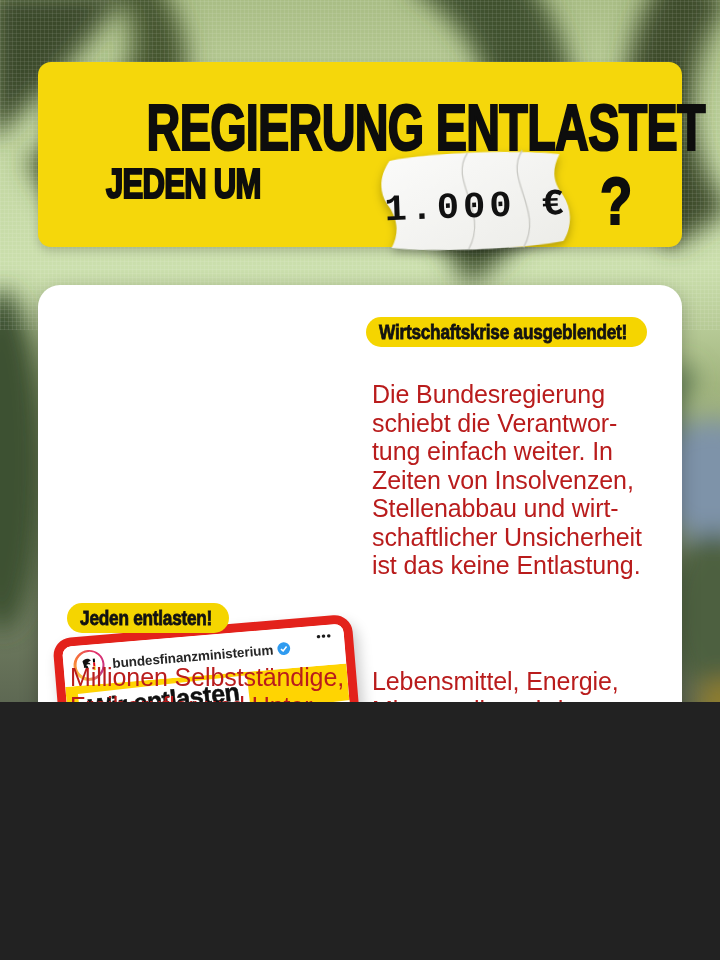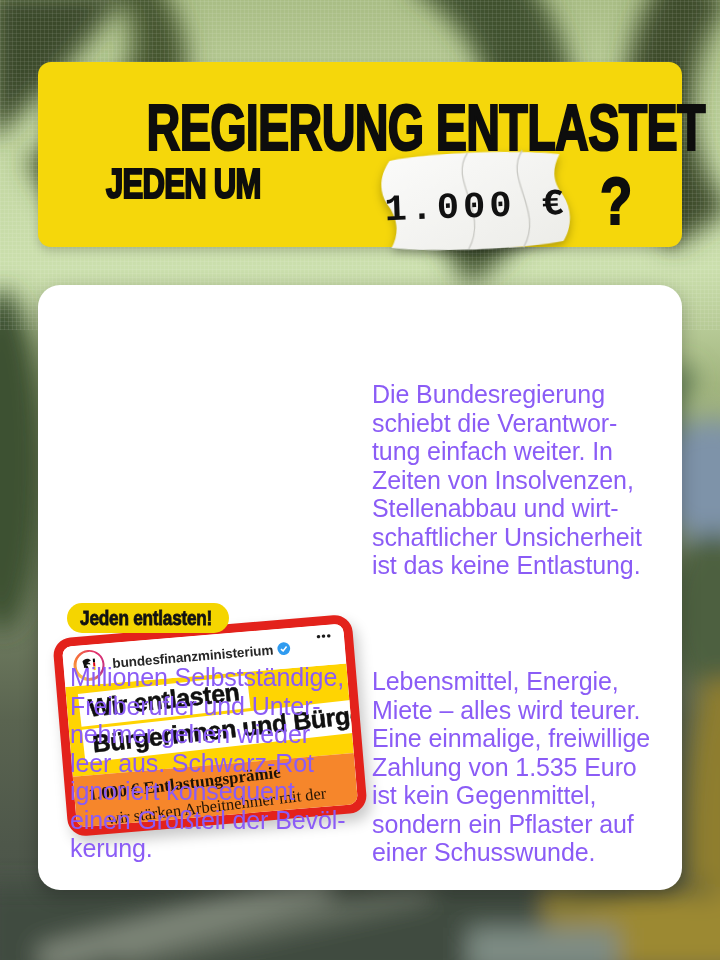--- a/index.html
+++ b/index.html
@@ -1,17 +1,17 @@
 <!DOCTYPE html>
 <html style="--banner-yellow: #F5D70B; --badge-yellow: #F5D500; --ig-yellow: #FFD402; --ig-orange: #F6862B; --ig-border-red: #E3221B; --verified-blue: #2F9BF0;"><head>
 <meta charset="utf-8">
 <style>
   html,body{margin:0;padding:0;background:#222;}
   .stage{
-    position:relative;width:720px;height:960px;overflow:hidden;
+    position:relative;width:720px;height:702px;overflow:hidden;
     font-family:"Liberation Sans","DejaVu Sans",sans-serif;
     -webkit-font-smoothing:antialiased;
   }
   
   .bg-svg{position:absolute;inset:0;width:720px;height:960px;display:block;}
   .bg-grid{
     position:absolute;left:0;top:0;width:720px;height:330px;opacity:.45;pointer-events:none;
     background:
       repeating-linear-gradient(0deg, rgba(255,255,255,.18) 0 1px, transparent 1px 4px),
       repeating-linear-gradient(90deg, rgba(255,255,255,.18) 0 1px, transparent 1px 4px);
@@ -48,21 +48,21 @@
     overflow:visible;
   }
   .badge span{
     display:inline-block;padding-left:16px;line-height:30px;white-space:nowrap;
     font-size:21px;font-weight:800;color:#121212;letter-spacing:-.3px;
     transform:scaleX(.82);transform-origin:left center;
     -webkit-text-stroke:.8px #121212;
   }
   .para{
     position:absolute;font-size:25px;line-height:28.5px;letter-spacing:-.1px;
-    color:#8b5cf6;white-space:pre;
+    color:#b91c1c;white-space:pre;
   }
   .badge-1{left:328px;top:32px;width:281px;}
   .para-1{left:334px;top:70px;width:312px;}
   .badge-2{left:29px;top:318px;width:162px;text-align:center;}
   .para-2{left:32px;top:357px;width:312px;margin-top:21px;}
   .badge-3{left:335px;top:318px;width:272px;}
   .para-3{left:334px;top:357px;width:312px;}
   
   .ig{
     position:absolute;left:22px;top:341px;width:300px;height:199px;box-sizing:border-box;
@@ -190,20 +190,23 @@
       </div>
       <div class="ig-orange">
         <div class="tilt">
           <div class="ig-title">1.000 € Entlastungsprämie</div>
           <div class="ig-sub">wir stärken Arbeitnehmer mit der
 steuer- und abgabenfreien Prämie</div>
         </div>
       </div>
     </section>
 
+    <div class="badge badge-1">
+      <span>Wirtschaftskrise ausgeblendet!</span>
+    </div>
     <p class="para para-1">Die Bundesregierung
 schiebt die Verantwor-
 tung einfach weiter. In
 Zeiten von Insolvenzen,
 Stellenabbau und wirt-
 schaftlicher Unsicherheit
 ist das keine Entlastung.</p>
 
     <div class="badge badge-2">
       <span>Jeden entlasten!</span>

